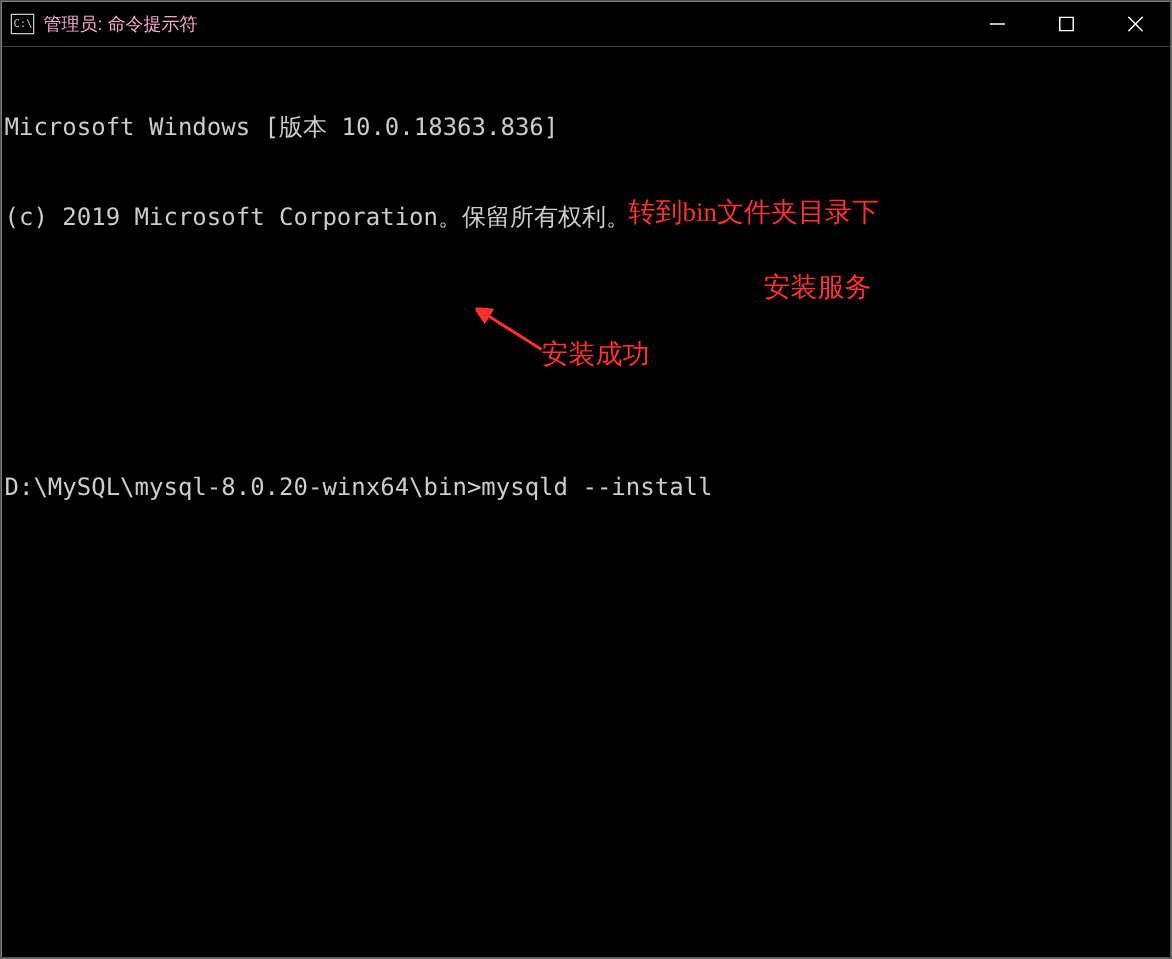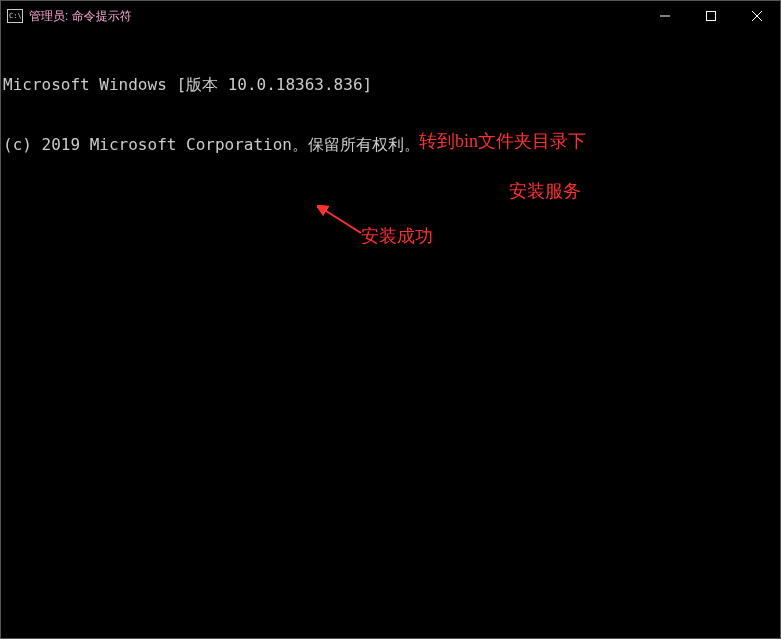--- a/index.html
+++ b/index.html
@@ -120,20 +120,21 @@
     </div>
   </div>
 </div>
 
 <div class="terminal">
   <div class="term-line">Microsoft Windows [版本 10.0.18363.836]</div>
   <div class="term-line">(c) 2019 Microsoft Corporation。保留所有权利。</div>
   <div class="term-line"></div>
   <div class="term-line"></div>
   <div class="term-line"></div>
+  <div class="term-line">D:\MySQL\mysql-8.0.20-winx64\bin&gt;mysqld --install</div>
   <div class="term-line"></div>
 
   <div class="annot" style="left:418px; top:100px;">转到bin文件夹目录下</div>
   <div class="annot" style="left:508px; top:150px;">安装服务</div>
   <div class="annot" style="left:360px; top:195px;">安装成功</div>
 
   <svg class="arrow" style="left:316px; top:174px;" width="50" height="34">
     <defs>
       <marker id="ah" markerWidth="8" markerHeight="8" refX="2" refY="3" orient="auto">
         <path d="M0,0 L0,6 L7,3 z" fill="#ff3030"></path>

